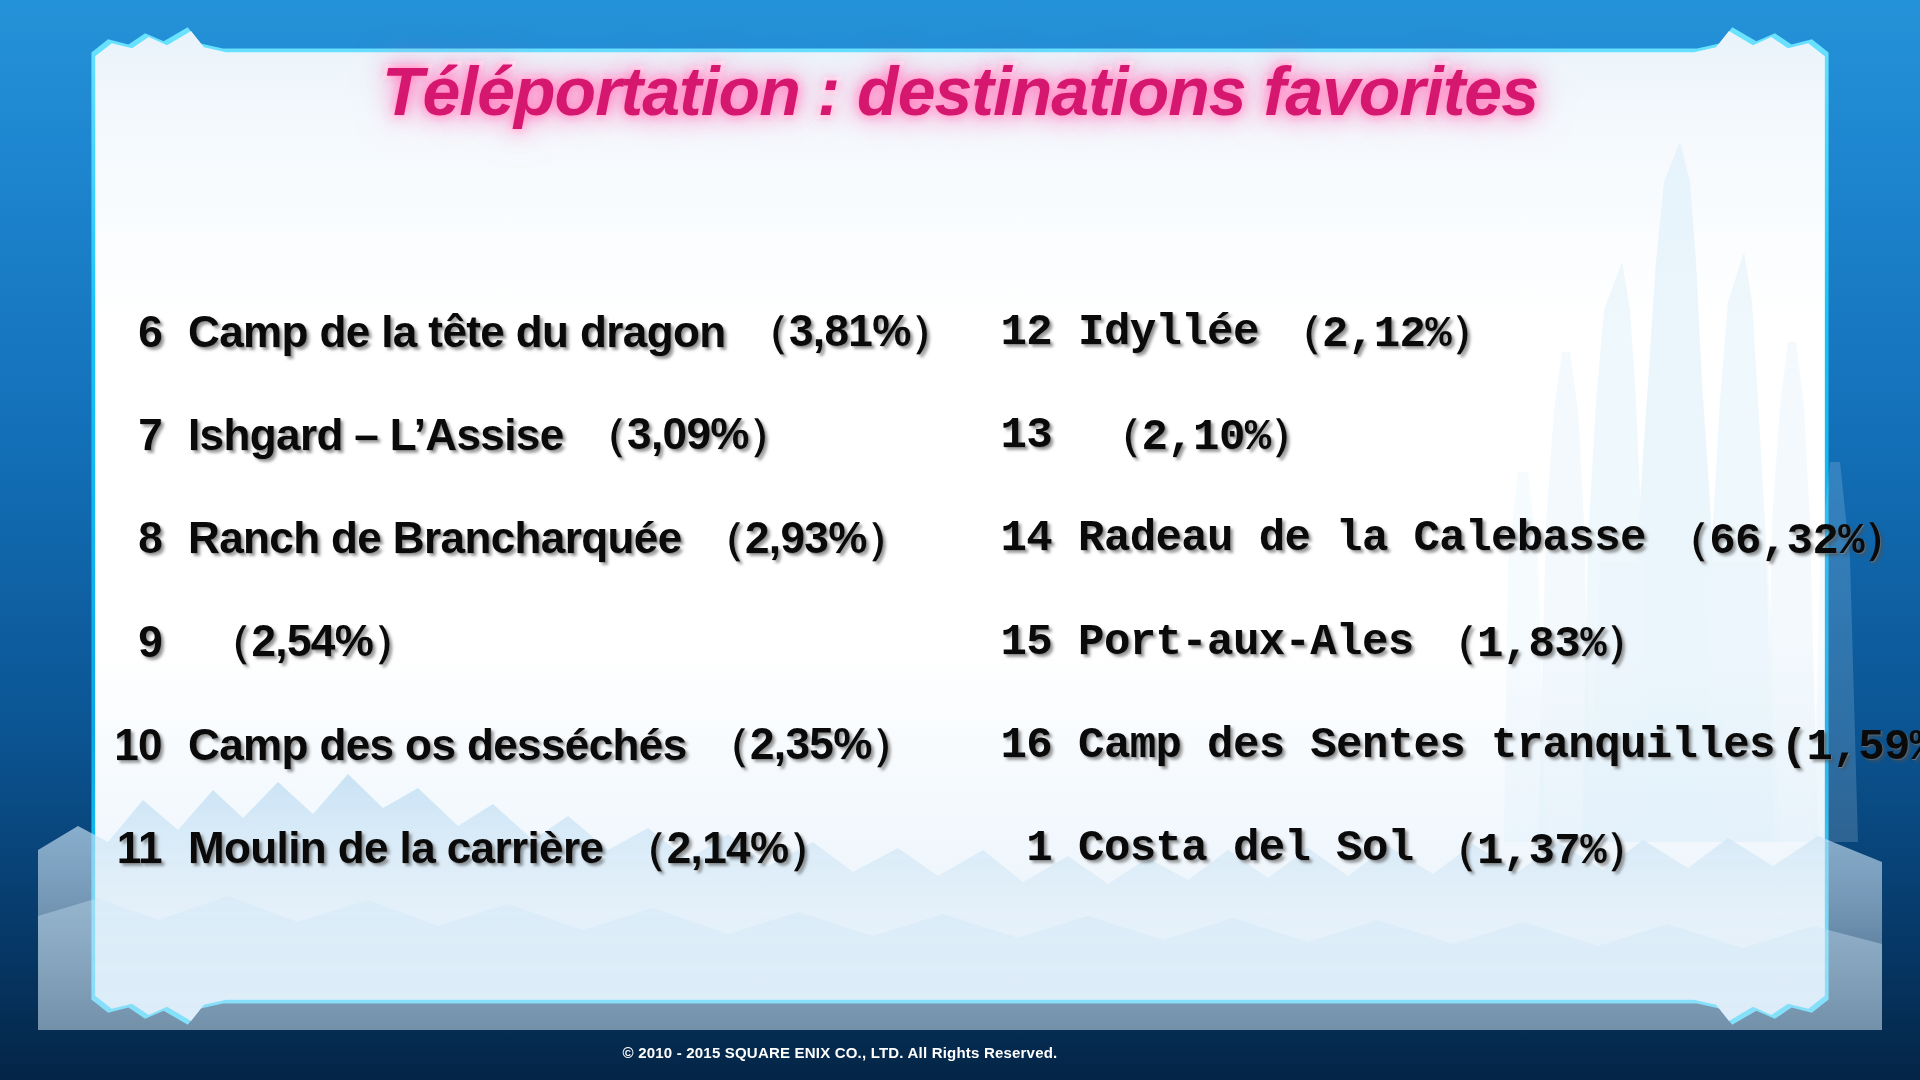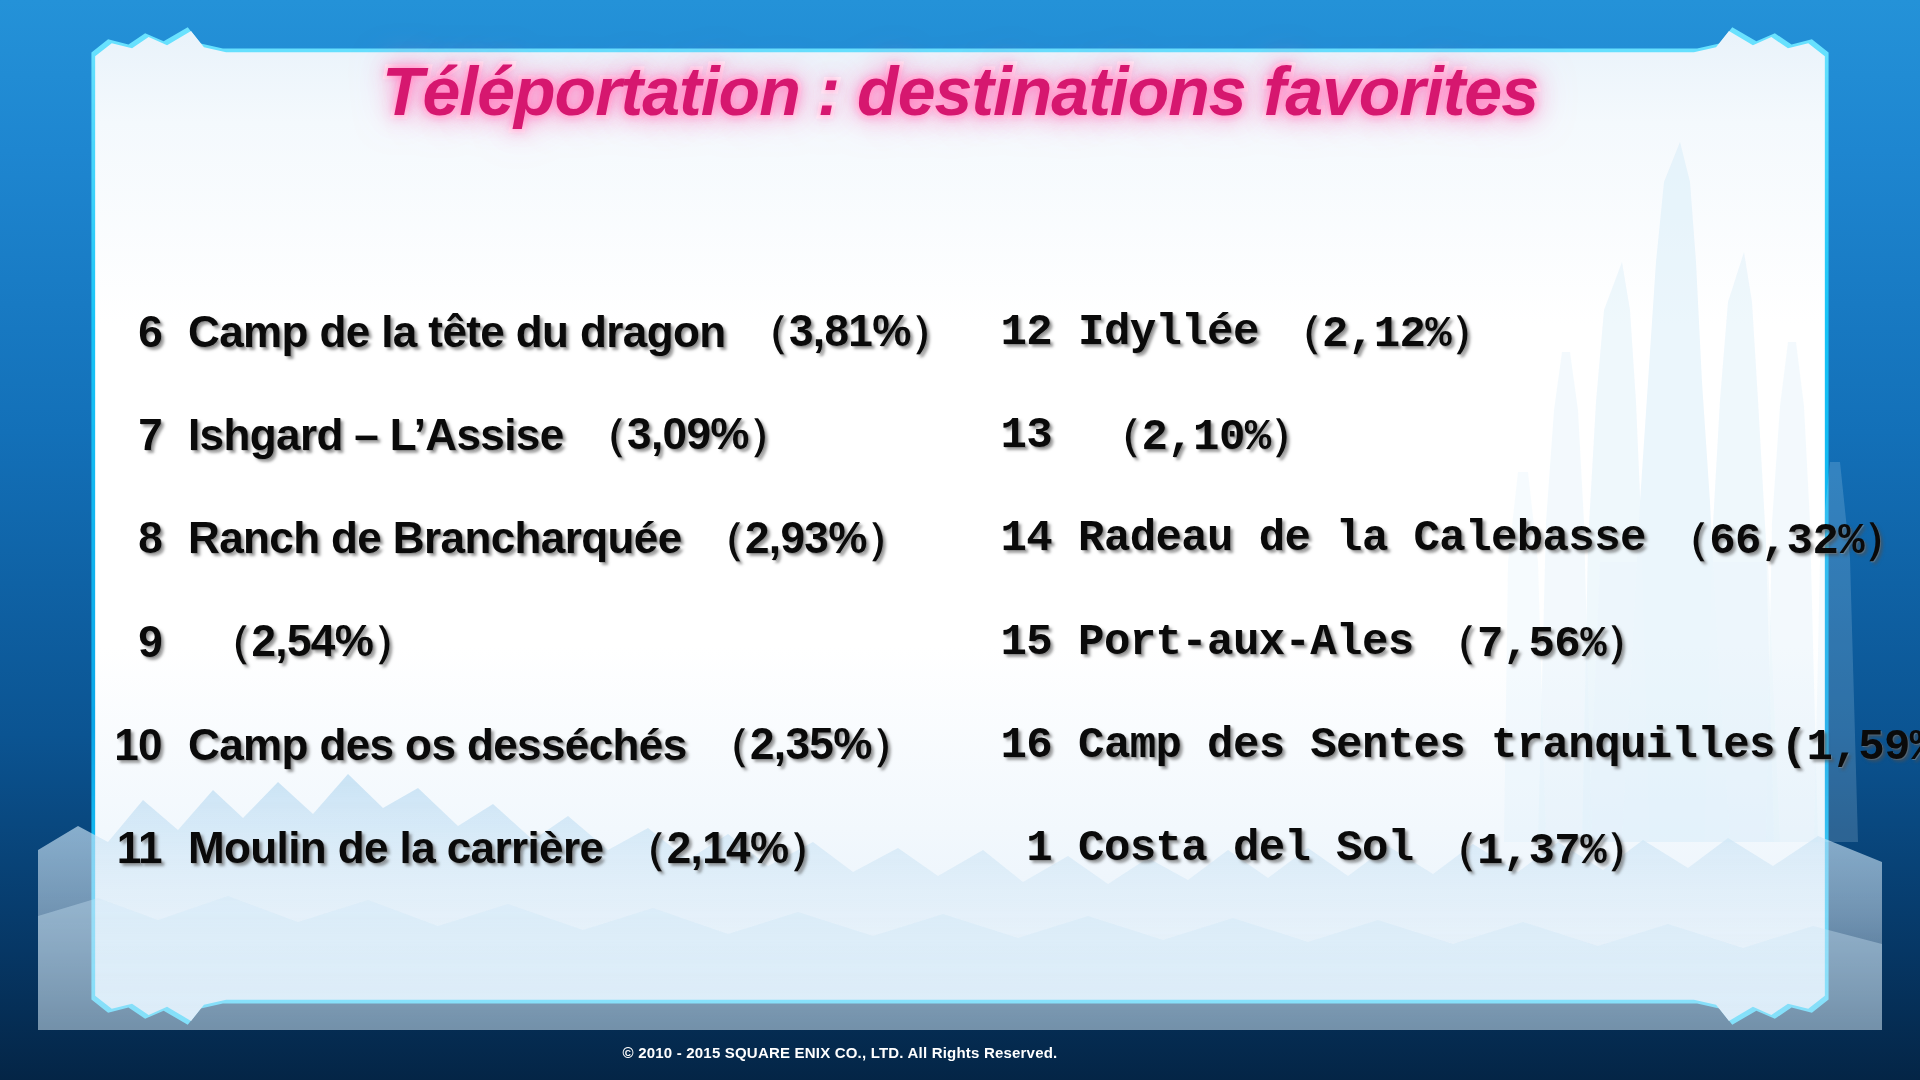--- a/index.html
+++ b/index.html
@@ -189,21 +189,21 @@
       <div class="row">
         <span class="rank">14</span>
         <span class="label">Radeau de la Calebasse</span>
         <span class="sp"></span>
         <span class="pct">（66,32%）</span>
       </div>
       <div class="row">
         <span class="rank">15</span>
         <span class="label">Port-aux-Ales</span>
         <span class="sp"></span>
-        <span class="pct">（7,56%）</span>
+        <span class="pct">（1,83%）</span>
       </div>
       <div class="row">
         <span class="rank">16</span>
         <span class="label">Camp des Sentes tranquilles</span>
         <span class="pct">(1,59%）</span>
       </div>
       <div class="row">
         <span class="rank">1</span>
         <span class="label">Costa del Sol</span>
         <span class="sp"></span>

